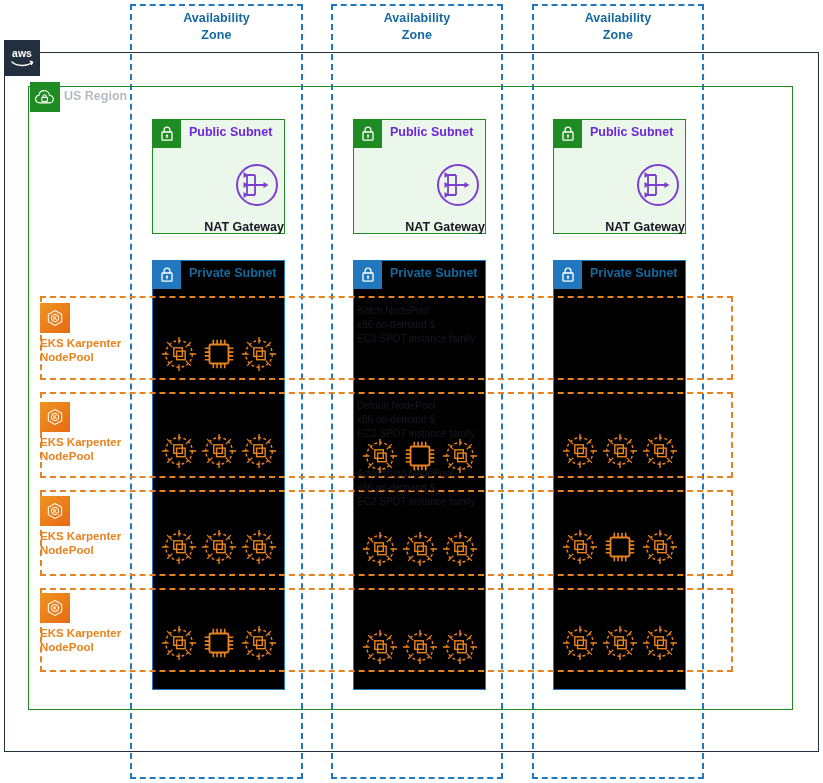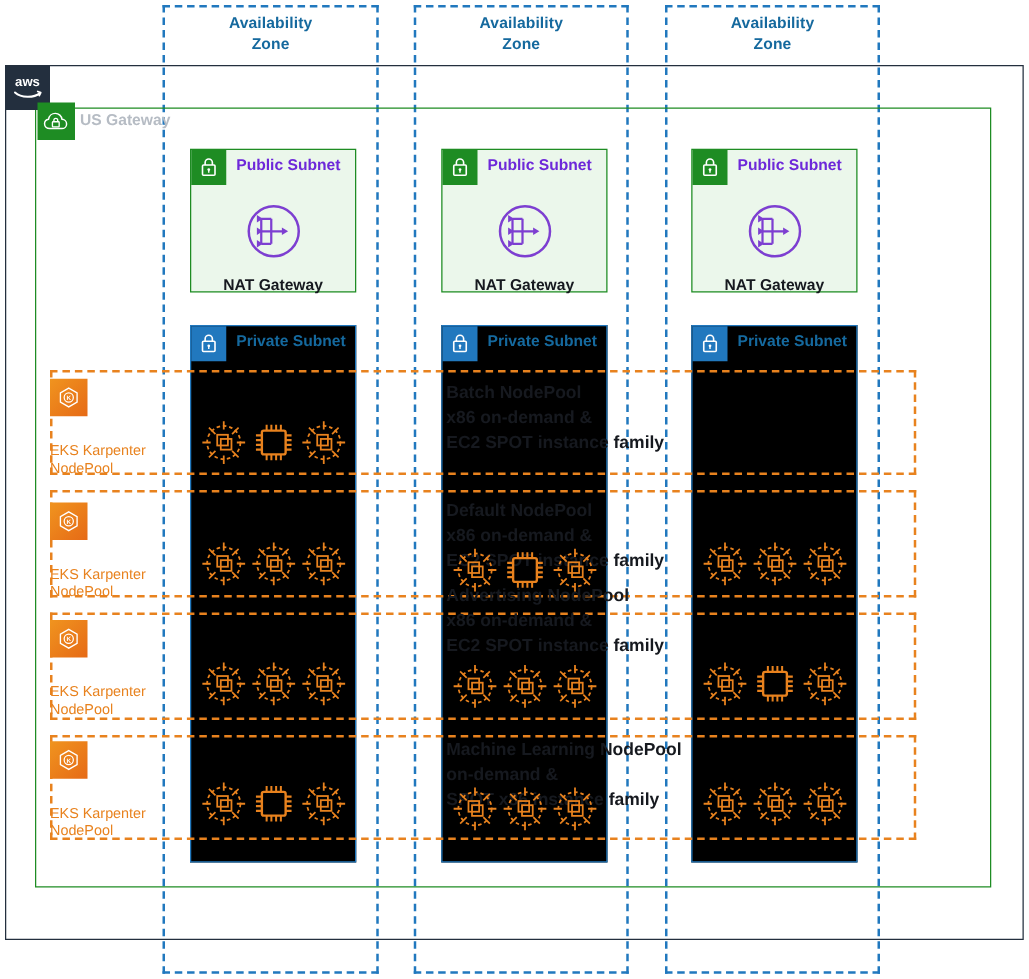--- a/index.html
+++ b/index.html
@@ -99,21 +99,21 @@
     font-size: 12.5px;
     font-weight: bold;
     white-space: nowrap;
   }
   .pub-subnet .subnet-title { color: #6d28d9; }
 
   .nat-wrap {
     position: absolute;
     left: 0; right: 0;
     top: 38px;
-    text-align: center;
+    text-align: right;
   }
   .nat-label {
     margin-top: 4px;
     font-size: 12.5px;
     font-weight: bold;
     color: #16191F;
   }
 
   
   .priv-subnet {
@@ -135,35 +135,35 @@
   .np-legend {
     position: absolute;
     z-index: 8;
   }
   .np-icon {
     width: 30px; height: 30px;
     background: linear-gradient(135deg, #F0941F 0%, #E66A16 100%);
     display: flex; align-items: center; justify-content: center;
   }
   .np-legend-text {
-    margin-top: 21px;
+    margin-top: 3px;
     color: #E8821E;
     font-size: 11.5px;
-    font-weight: normal;
+    font-weight: bold;
     line-height: 1.25;
     white-space: pre-line;
   }
 
   
   .np-desc {
     position: absolute;
     z-index: 8;
     color: #16191F;
-    font-size: 14px;
-    font-weight: bold;
+    font-size: 10px;
+    font-weight: normal;
     line-height: 1.42;
     white-space: pre-line;
   }
 
   
   .icon-row {
     position: absolute;
     display: flex;
     align-items: center;
     justify-content: space-between;
@@ -188,38 +188,38 @@
     <div>Availability</div>
     <div>Zone</div>
   </div>
   <div class="az-label" style="left:532px; width:172px;">
     <div>Availability</div>
     <div>Zone</div>
   </div>
 
   <div class="aws-box" style="left:4px; top:52px; width:815px; height:700px;"></div>
 
-  <div class="aws-logo" style="left:4px; top:52px;">
+  <div class="aws-logo" style="left:4px; top:40px;">
     <svg width="28" height="26" viewBox="0 0 28 26" aria-hidden="true">
       <text x="14" y="12" text-anchor="middle" fill="#ffffff" font-family="Liberation Sans, sans-serif" font-size="10.5" font-weight="bold">aws</text>
       <path d="M4 17 C9 21.5 19 21.5 24 17.5" stroke="#ffffff" stroke-width="1.6" fill="none" stroke-linecap="round"></path>
       <path d="M22.2 16.2 L24.6 17.1 L23.4 19.4" stroke="#ffffff" stroke-width="1.4" fill="none" stroke-linecap="round" stroke-linejoin="round"></path>
     </svg>
   </div>
 
   <div class="region-box" style="left:28px; top:86px; width:765px; height:624px;"></div>
 
   <div class="region-badge" style="left:30px; top:82px;">
     <svg width="22" height="18" viewBox="0 0 24 20" aria-hidden="true">
       <path d="M6.3 16.5 C3.4 16.5 1.6 14.6 1.6 12.3 C1.6 10.2 3.1 8.5 5.2 8.2 C5.6 5.2 8.1 3 11.2 3 C14.3 3 16.8 5.3 17.1 8.3 C19.4 8.4 21.2 10.2 21.2 12.4 C21.2 14.7 19.3 16.5 17 16.5 Z" fill="none" stroke="#ffffff" stroke-width="1.3" stroke-linejoin="round"></path>
       <rect x="8.6" y="10.4" width="6" height="4.6" rx="0.6" fill="none" stroke="#ffffff" stroke-width="1.2"></rect>
       <path d="M9.9 10.4 V9.2 A1.7 1.7 0 0 1 13.3 9.2 V10.4" fill="none" stroke="#ffffff" stroke-width="1.2"></path>
     </svg>
   </div>
-  <div class="region-title" style="left:64px; top:89px;">US Gateway</div>
+  <div class="region-title" style="left:64px; top:89px;">US Region</div>
 
   <div class="pub-subnet" style="left:152px; top:119px; width:133px; height:115px;">
     <div class="subnet-badge">
       <svg width="16" height="18" viewBox="0 0 16 18" aria-hidden="true">
         <rect x="3" y="7" width="10" height="8.2" rx="0.8" fill="none" stroke="#ffffff" stroke-width="1.3"></rect>
         <path d="M5.1 7 V5.1 A2.9 2.9 0 0 1 10.9 5.1 V7" fill="none" stroke="#ffffff" stroke-width="1.3"></path>
         <circle cx="8" cy="10.6" r="1.1" fill="#ffffff"></circle>
         <rect x="7.45" y="10.6" width="1.1" height="2.6" fill="#ffffff"></rect>
       </svg>
     </div>
@@ -374,23 +374,20 @@
 
   <div class="np-desc" style="left:357px; top:304px;">Batch NodePool
 x86 on-demand &amp;
 EC2 SPOT instance family</div>
   <div class="np-desc" style="left:357px; top:399px;">Default NodePool
 x86 on-demand &amp;
 EC2 SPOT instance family</div>
   <div class="np-desc" style="left:357px; top:467px;">Advertising NodePool
 x86 on-demand &amp;
 EC2 SPOT instance family</div>
-  <div class="np-desc" style="left:357px; top:590px;">Machine Learning NodePool
-on-demand &amp;
-SPOT x86 instance family</div>
 
   <div class="icon-row" style="left:160px; top:333px; width:118px; height:42px;">
     <span>
       <svg width="38" height="38" viewBox="0 0 40 40" aria-hidden="true">
         <circle cx="20" cy="20" r="14" fill="none" stroke="#E8821E" stroke-width="1.5" stroke-dasharray="3 2.4"></circle>
         <path d="M20 2 L20 9 M20 31 L20 38 M2 20 L9 20 M31 20 L38 20" stroke="#E8821E" stroke-width="1.5"></path>
         <path d="M7.5 7.5 L13 13 M27 27 L32.5 32.5 M32.5 7.5 L27 13 M13 27 L7.5 32.5" stroke="#E8821E" stroke-width="1.4"></path>
         <rect x="14.5" y="13.5" width="9" height="9" fill="none" stroke="#E8821E" stroke-width="1.5"></rect>
         <rect x="17.5" y="17" width="9" height="9" fill="none" stroke="#E8821E" stroke-width="1.5"></rect>
       </svg>

